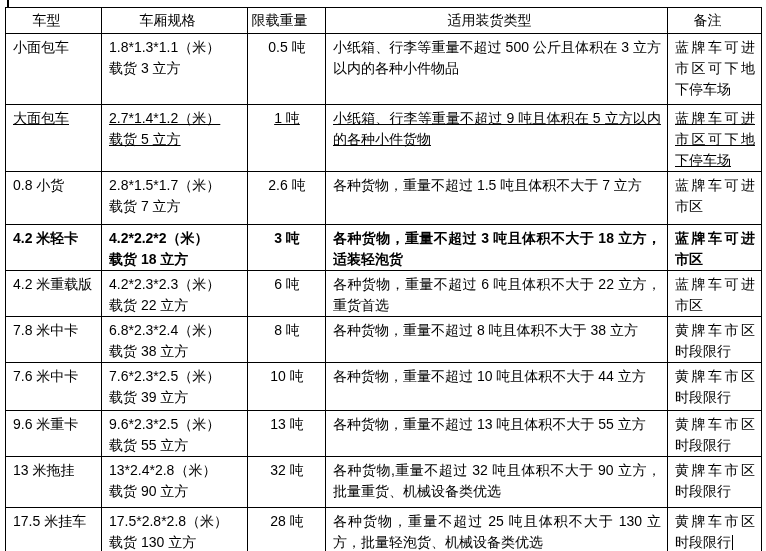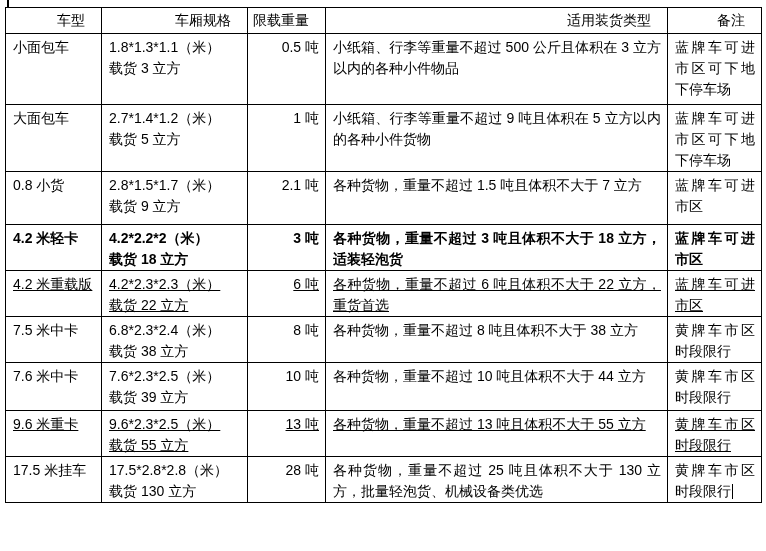--- a/index.html
+++ b/index.html
@@ -39,36 +39,36 @@
   .spec-table col.c4 { width: 342px; }
   .spec-table col.c5 { width: 94px; }
   .spec-table th, .spec-table td {
     border: 1px solid #000000;
     vertical-align: top;
     line-height: 21px;
     font-weight: normal;
     overflow: hidden;
   }
   .spec-table th {
-    text-align: right;
+    text-align: center;
     height: 26px;
     padding: 2px 16px 0 2px;
   }
   .spec-table td {
     text-align: justify;
     padding: 3px 6px 0 7px;
   }
-  .spec-table td.weight { text-align: right; }
+  .spec-table td.weight { text-align: center; }
   .spec-line { display: block; }
   
   tr.h71 td { height: 71px; margin-top: 26px; }
-  tr.h65 td { height: 65px; }
+  tr.h65 td { height: 65px; text-decoration: underline; }
   tr.h53 td { height: 53px; }
   tr.h43 td { height: 43px; font-weight: bold; }
-  tr.h45 td { height: 45px; text-decoration: underline; }
+  tr.h45 td { height: 45px; }
   tr.h44 td { height: 44px; }
   tr.h48 td { height: 48px; }
   tr.h51 td { height: 51px; }
   .caret {
     display: inline-block;
     width: 1px;
     height: 15px;
     background: #000;
     vertical-align: -3px;
     margin-left: 1px;
@@ -115,23 +115,23 @@
           <span class="spec-line">载货 5 立方</span>
         </td>
         <td class="weight"><span>1 吨</span></td>
         <td><span>小纸箱、行李等重量不超过 9 吨且体积在 5 立方以内的各种小件货物</span></td>
         <td><span>蓝牌车可进市区可下地下停车场</span></td>
       </tr>
       <tr class="h53">
         <td><span>0.8 小货</span></td>
         <td>
           <span class="spec-line">2.8*1.5*1.7（米）</span>
-          <span class="spec-line">载货 9 立方</span>
-        </td>
-        <td class="weight"><span>2.1 吨</span></td>
+          <span class="spec-line">载货 7 立方</span>
+        </td>
+        <td class="weight"><span>2.6 吨</span></td>
         <td><span>各种货物，重量不超过 1.5 吨且体积不大于 7 立方</span></td>
         <td><span>蓝牌车可进市区</span></td>
       </tr>
       <tr class="h43">
         <td><span>4.2 米轻卡</span></td>
         <td>
           <span class="spec-line">4.2*2.2*2（米）</span>
           <span class="spec-line">载货 18 立方</span>
         </td>
         <td class="weight"><span>3 吨</span></td>
@@ -142,21 +142,21 @@
         <td><span>4.2 米重载版</span></td>
         <td>
           <span class="spec-line">4.2*2.3*2.3（米）</span>
           <span class="spec-line">载货 22 立方</span>
         </td>
         <td class="weight"><span>6 吨</span></td>
         <td><span>各种货物，重量不超过 6 吨且体积不大于 22 立方，重货首选</span></td>
         <td><span>蓝牌车可进市区</span></td>
       </tr>
       <tr class="h44">
-        <td><span>7.5 米中卡</span></td>
+        <td><span>7.8 米中卡</span></td>
         <td>
           <span class="spec-line">6.8*2.3*2.4（米）</span>
           <span class="spec-line">载货 38 立方</span>
         </td>
         <td class="weight"><span>8 吨</span></td>
         <td><span>各种货物，重量不超过 8 吨且体积不大于 38 立方</span></td>
         <td><span>黄牌车市区时段限行</span></td>
       </tr>
       <tr class="h48">
         <td><span>7.6 米中卡</span></td>
@@ -169,20 +169,30 @@
         <td><span>黄牌车市区时段限行</span></td>
       </tr>
       <tr class="h45">
         <td><span>9.6 米重卡</span></td>
         <td>
           <span class="spec-line">9.6*2.3*2.5（米）</span>
           <span class="spec-line">载货 55 立方</span>
         </td>
         <td class="weight"><span>13 吨</span></td>
         <td><span>各种货物，重量不超过 13 吨且体积不大于 55 立方</span></td>
+        <td><span>黄牌车市区时段限行</span></td>
+      </tr>
+      <tr class="h51">
+        <td><span>13 米拖挂</span></td>
+        <td>
+          <span class="spec-line">13*2.4*2.8（米）</span>
+          <span class="spec-line">载货 90 立方</span>
+        </td>
+        <td class="weight"><span>32 吨</span></td>
+        <td><span>各种货物,重量不超过 32 吨且体积不大于 90 立方，批量重货、机械设备类优选</span></td>
         <td><span>黄牌车市区时段限行</span></td>
       </tr>
       <tr class="h44">
         <td><span>17.5 米挂车</span></td>
         <td>
           <span class="spec-line">17.5*2.8*2.8（米）</span>
           <span class="spec-line">载货 130 立方</span>
         </td>
         <td class="weight"><span>28 吨</span></td>
         <td><span>各种货物，重量不超过 25 吨且体积不大于 130 立方，批量轻泡货、机械设备类优选</span></td>

